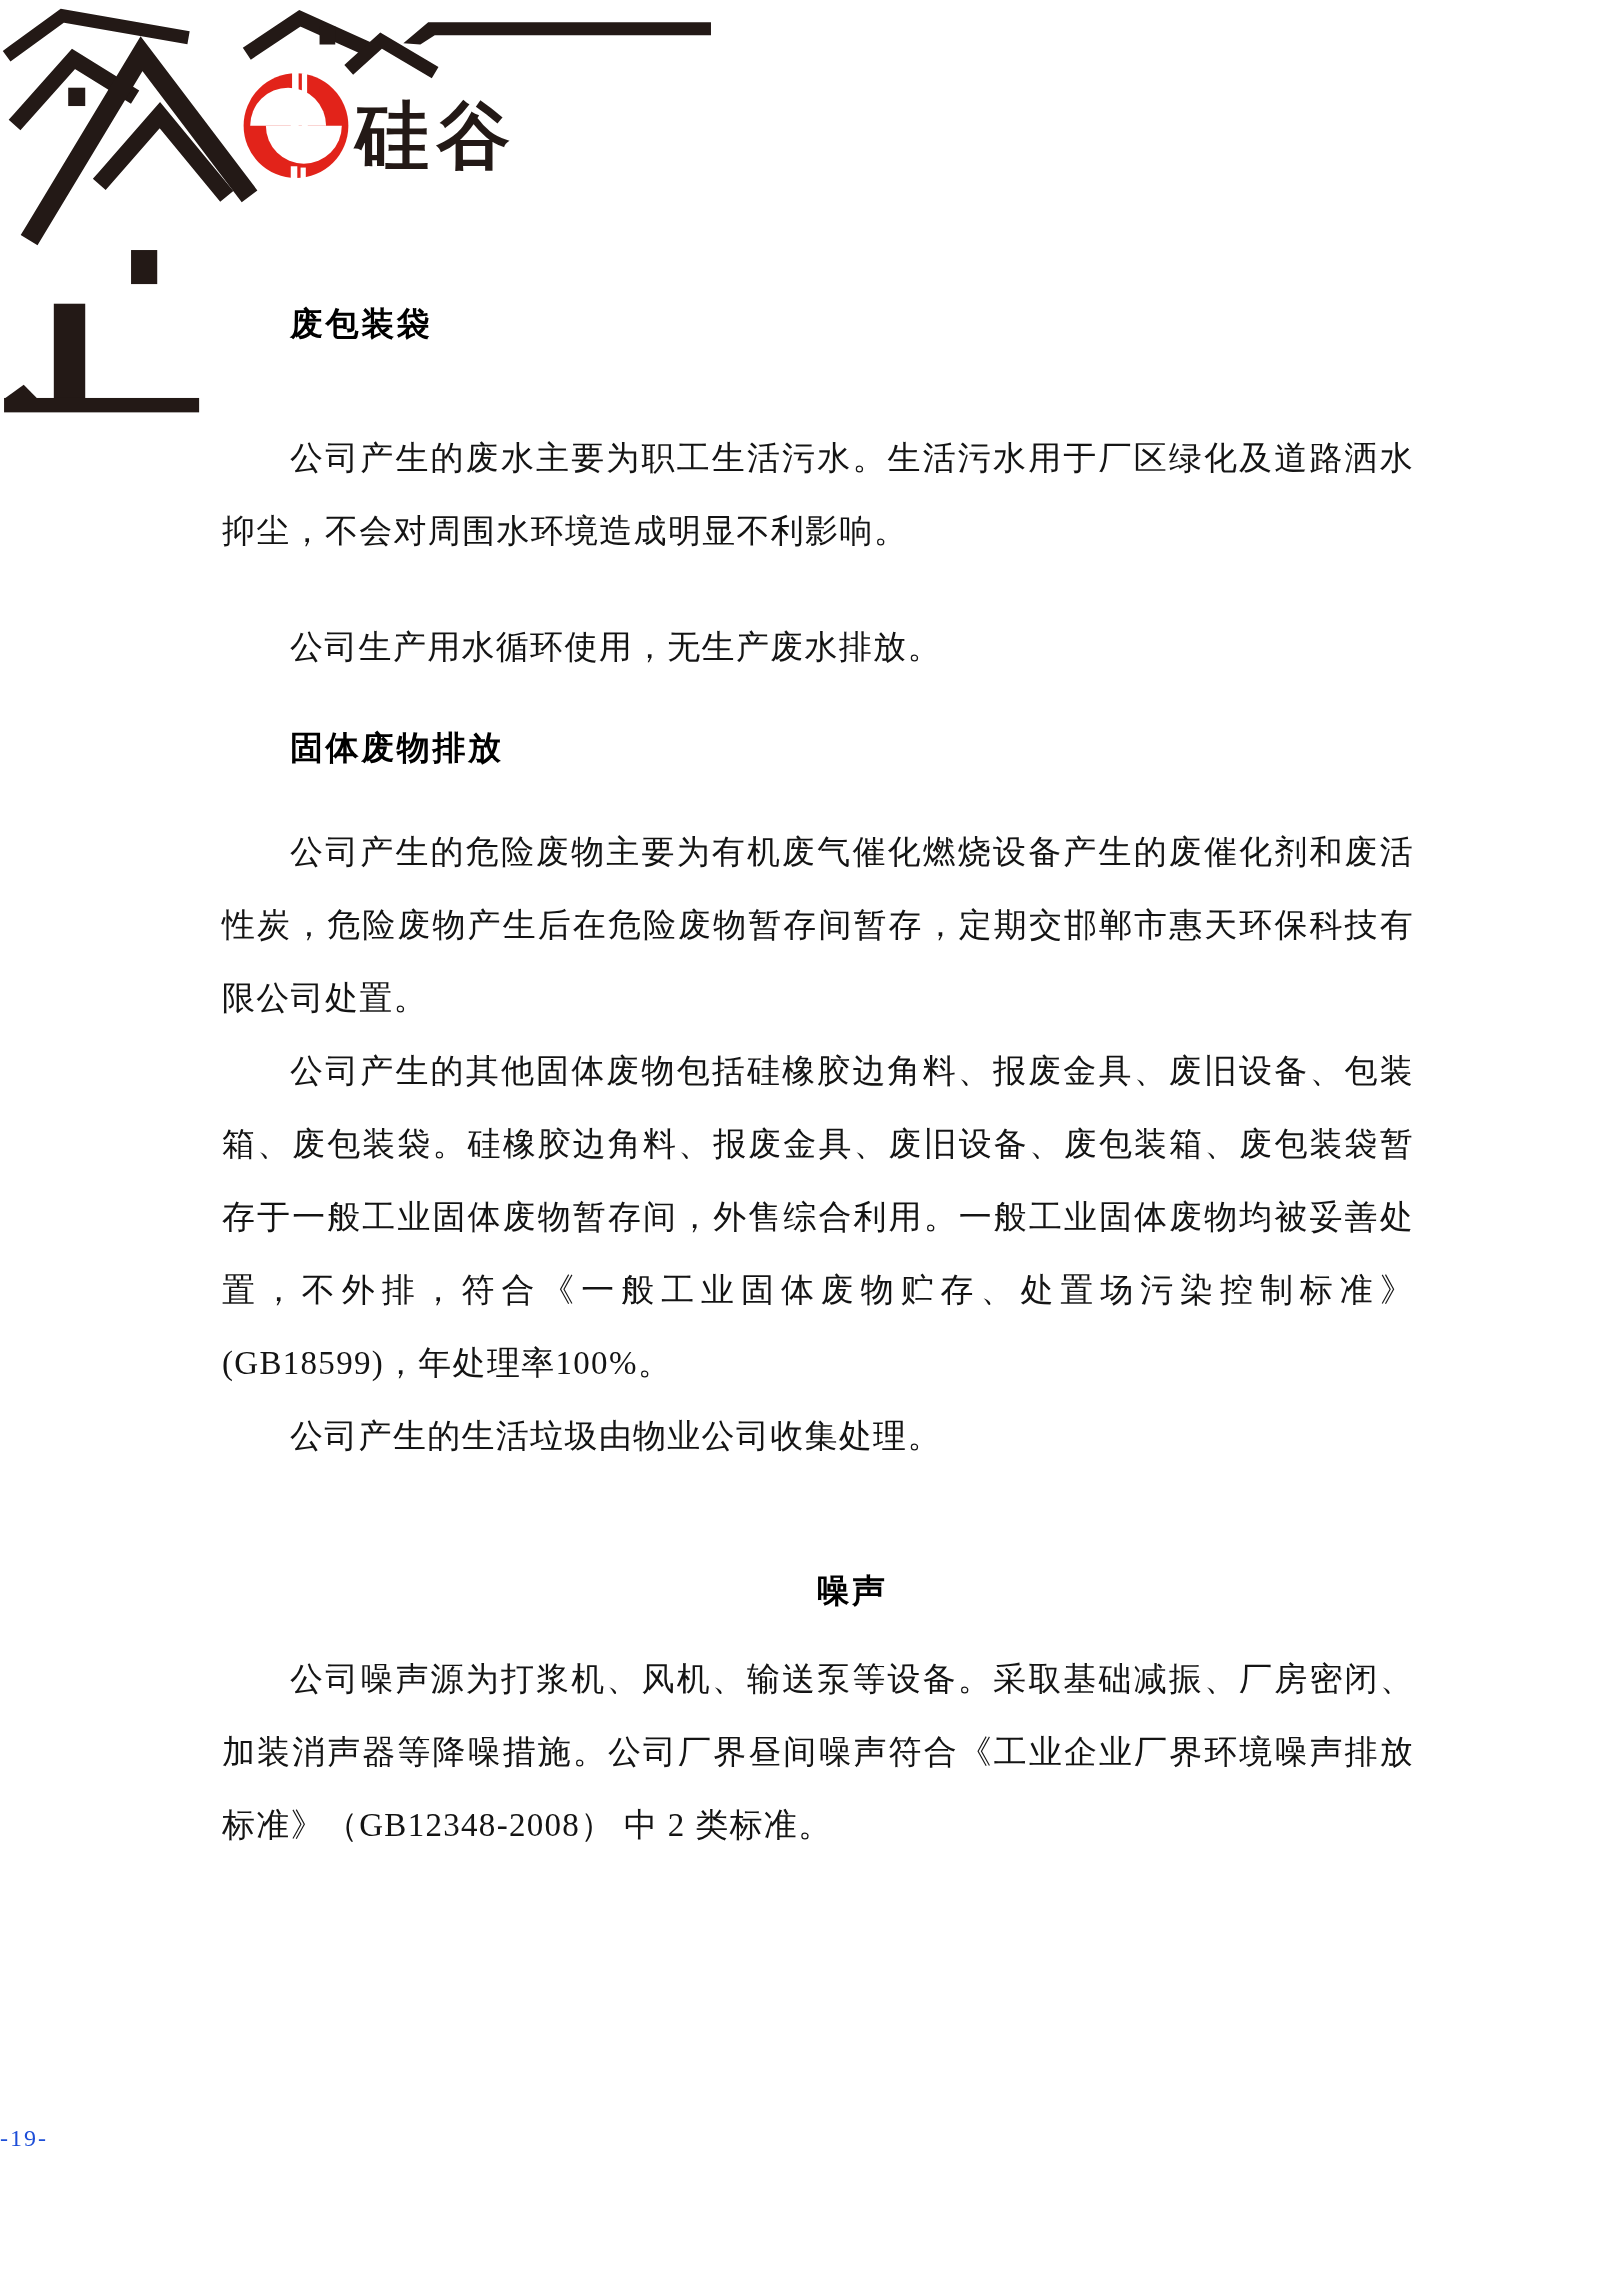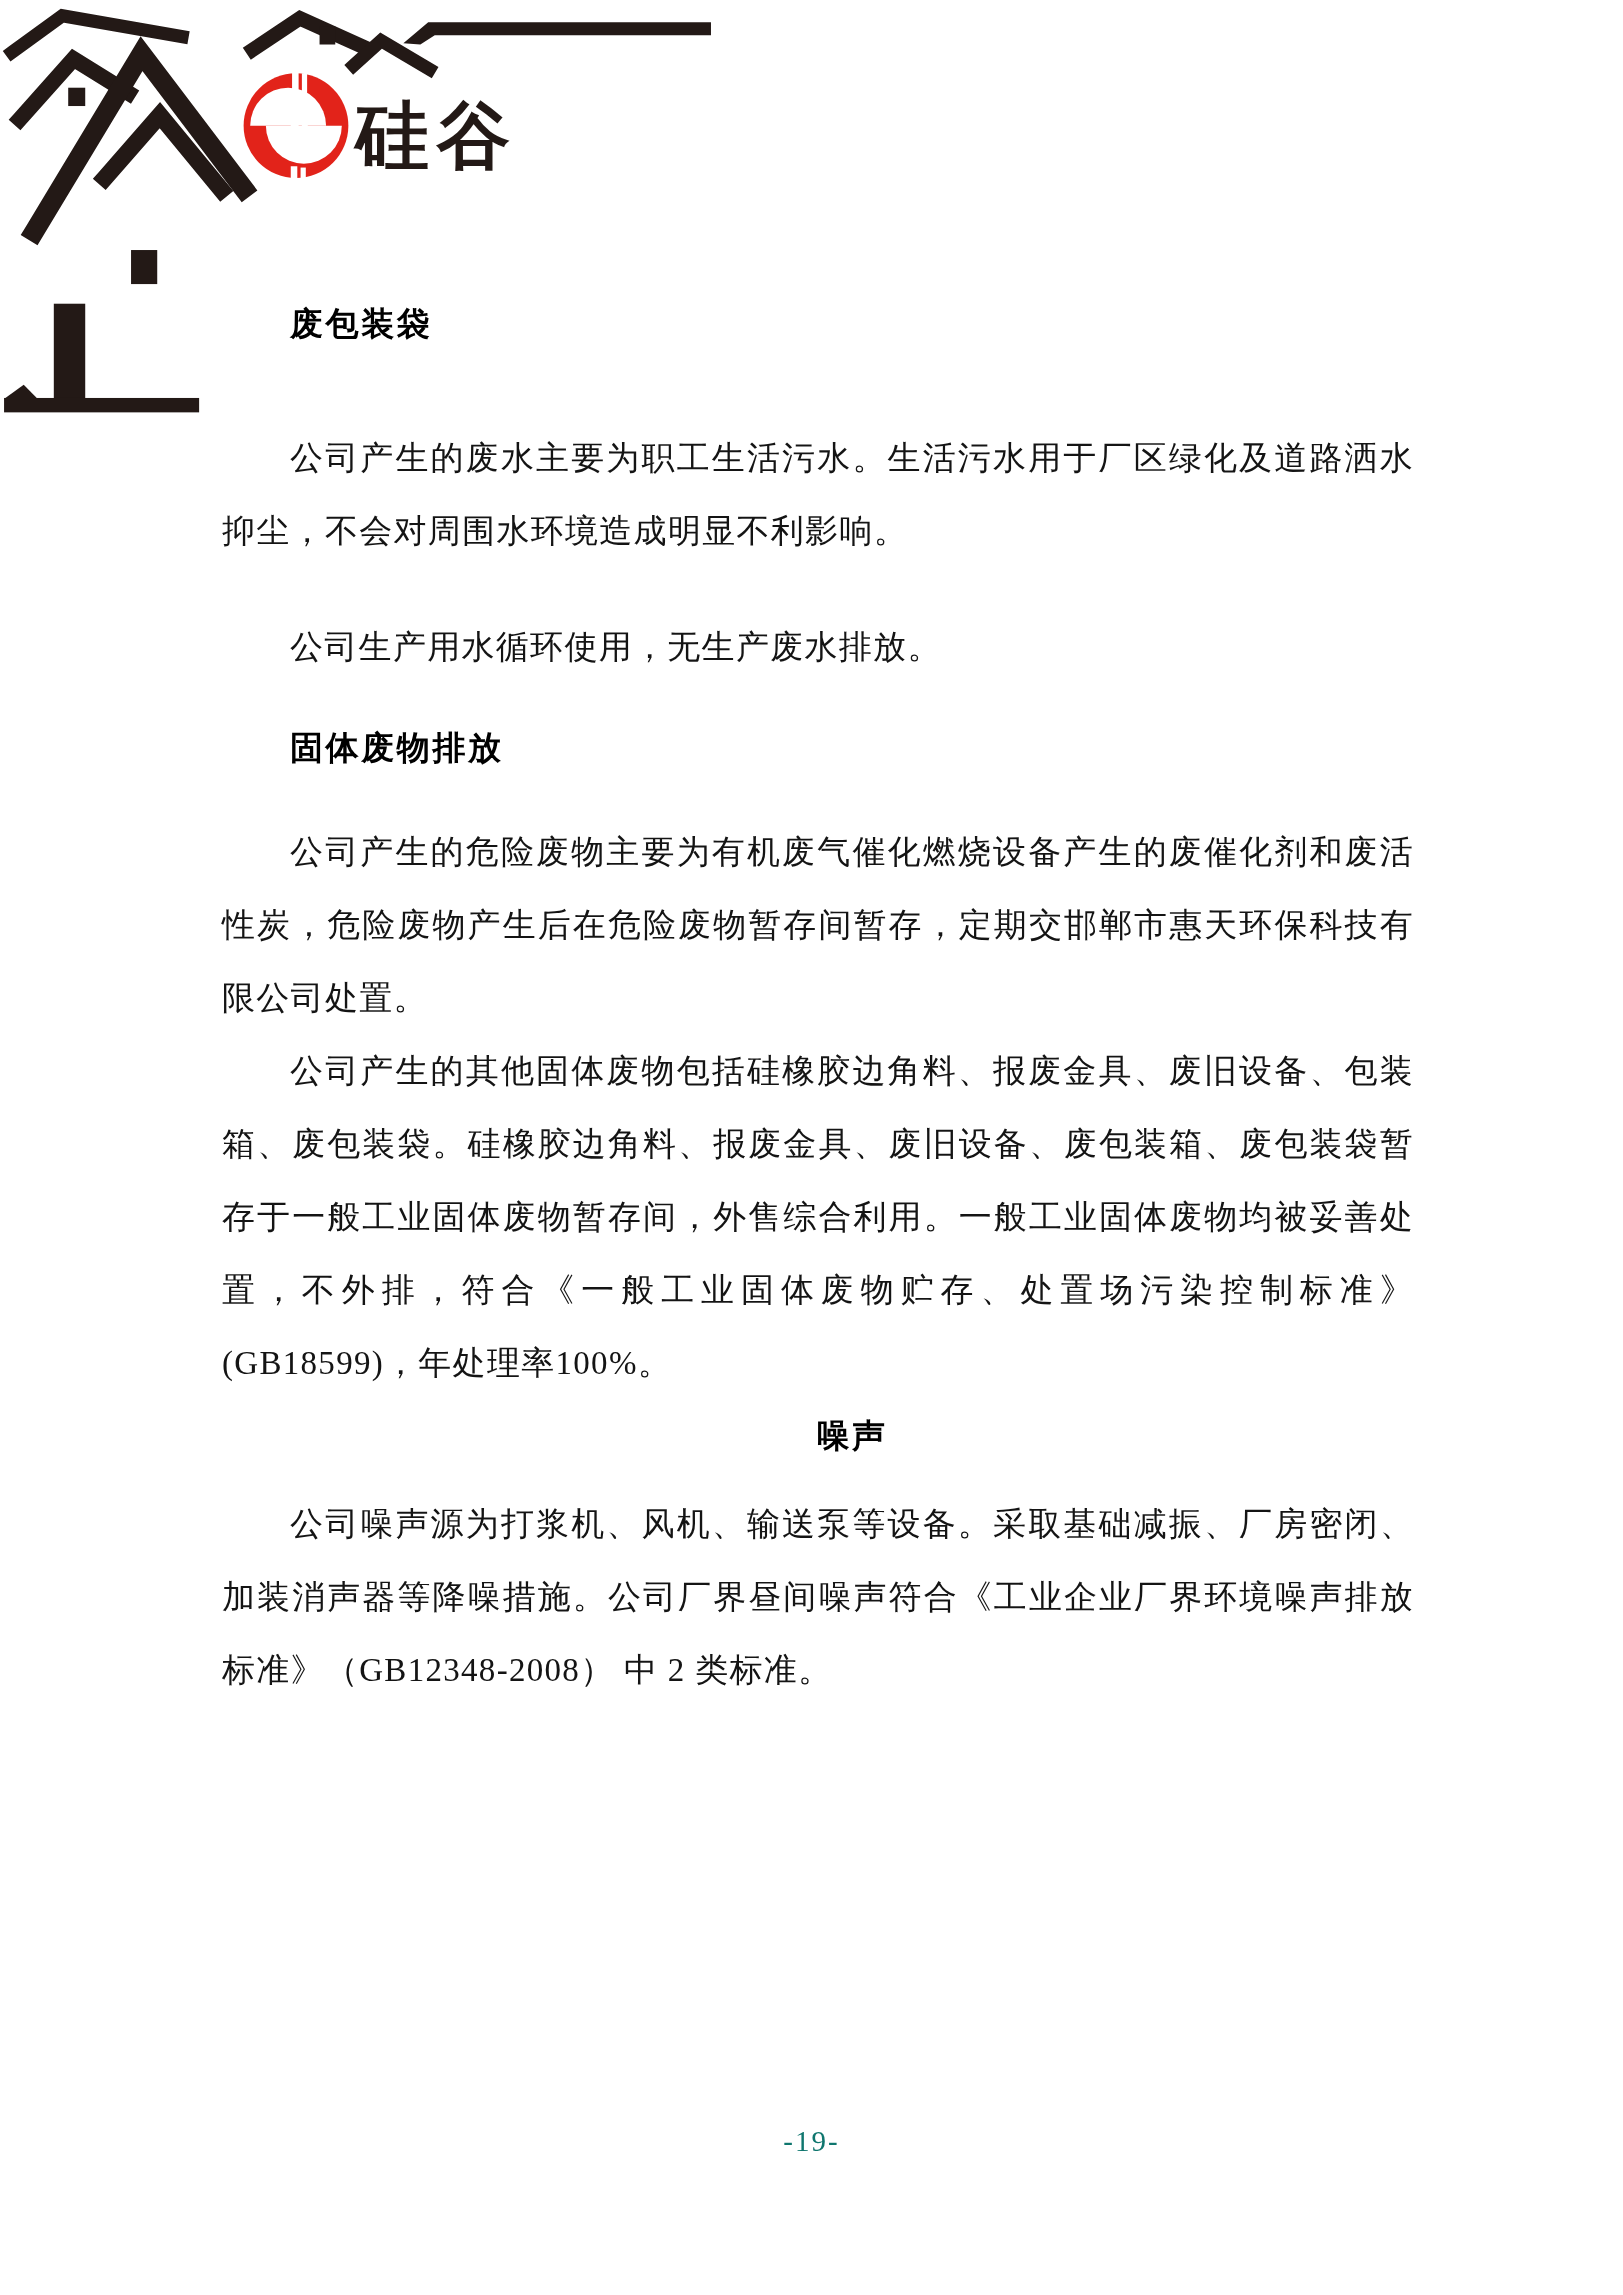--- a/index.html
+++ b/index.html
@@ -50,24 +50,23 @@
   .s2h{margin-bottom:31px;}
   .s2p1{margin-bottom:0;}
   .s2p2{margin-bottom:0;}
   .s2p3{margin-bottom:82px;}
   .s3h{margin-bottom:15px;text-align:center;}
   .s3p1{margin-bottom:0;}
   .footer{
     position:absolute;
     left:0;right:0;
     top:2125px;
-    text-align:center;
-    font-size:29px;
+    font-size:24px;
     letter-spacing:2px;
-    color:#0f766e;
+    color:#1d4ed8;
   }
 </style>
 </head>
 <body>
 
 <div class="page">
 
   <div class="logo">
     <svg viewBox="0 0 1150 660" xmlns="http://www.w3.org/2000/svg">
 
@@ -108,20 +107,21 @@
 
   <div class="content">
 
     <h2 class="sec-heading s1h">废包装袋</h2>
     <p class="para s1p2">公司产生的废水主要为职工生活污水。生活污水用于厂区绿化及道路洒水抑尘，不会对周围水环境造成明显不利影响。</p>
     <p class="para s1p1">公司生产用水循环使用，无生产废水排放。</p>
 
     <h2 class="sec-heading s2h">固体废物排放</h2>
     <p class="para s2p1">公司产生的危险废物主要为有机废气催化燃烧设备产生的废催化剂和废活性炭，危险废物产生后在危险废物暂存间暂存，定期交邯郸市惠天环保科技有限公司处置。</p>
     <p class="para s2p2">公司产生的其他固体废物包括硅橡胶边角料、报废金具、废旧设备、包装箱、废包装袋。硅橡胶边角料、报废金具、废旧设备、废包装箱、废包装袋暂存于一般工业固体废物暂存间，外售综合利用。一般工业固体废物均被妥善处置，不外排，符合《一般工业固体废物贮存、处置场污染控制标准》(GB18599)，年处理率100%。</p>
+    <p class="para s2p3">公司产生的生活垃圾由物业公司收集处理。</p>
 
     <h2 class="sec-heading s3h">噪声</h2>
     <p class="para s3p1">公司噪声源为打浆机、风机、输送泵等设备。采取基础减振、厂房密闭、加装消声器等降噪措施。公司厂界昼间噪声符合《工业企业厂界环境噪声排放标准》（GB12348-2008） 中 2 类标准。</p>
 
   </div>
 
   <div class="footer">-19-</div>
 
 </div>
 

